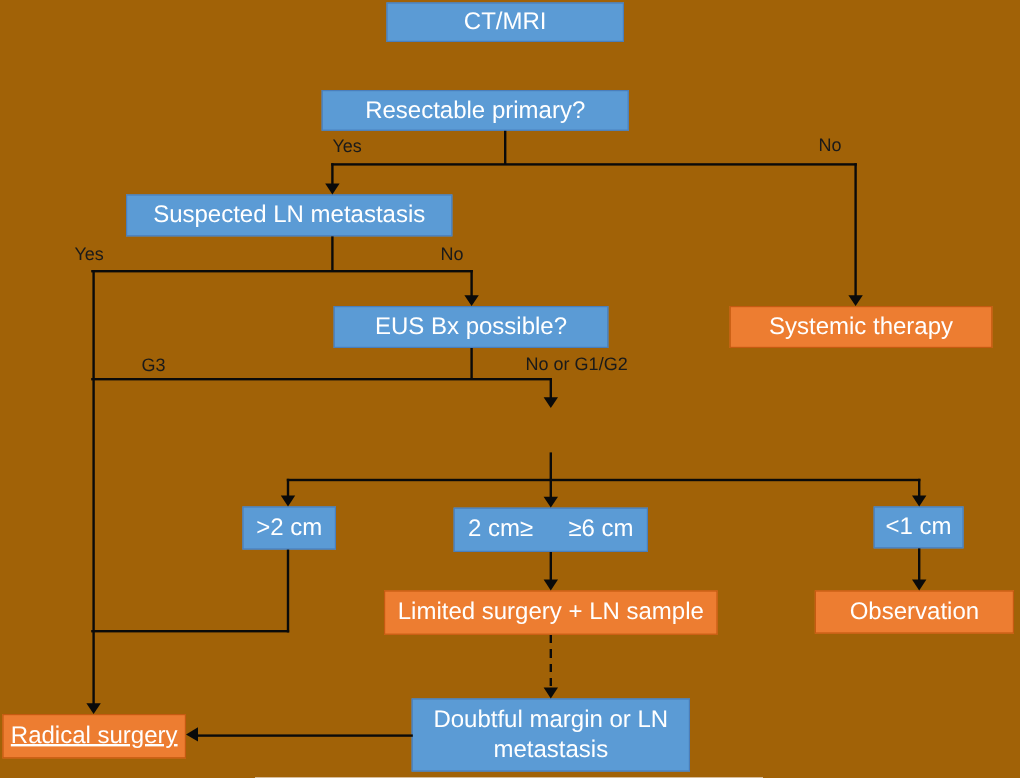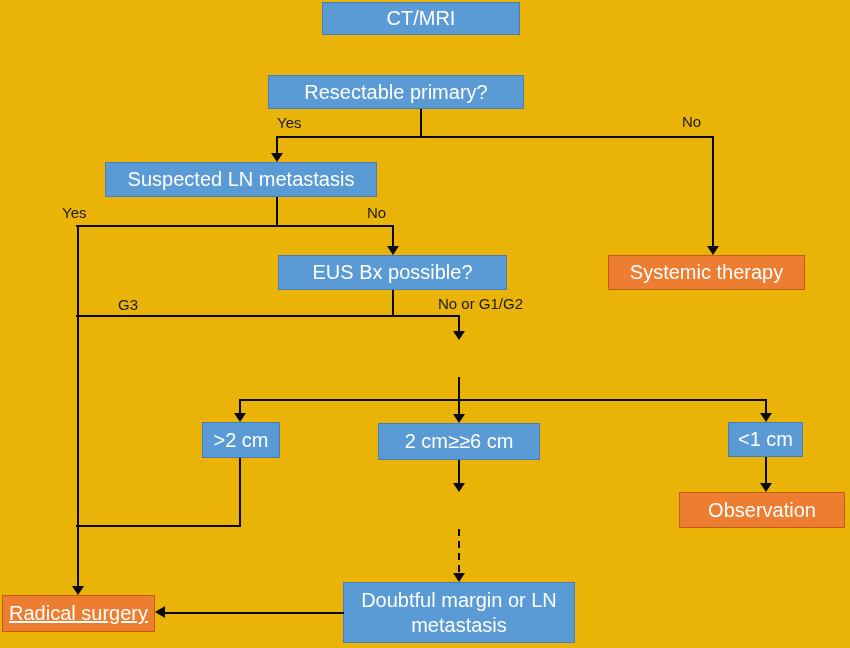--- a/index.html
+++ b/index.html
@@ -1,35 +1,35 @@
 <!DOCTYPE html>
 <html style="--box-blue: #5B9BD5; --box-blue-border: #4A7EBB; --box-orange: #ED7D31; --box-orange-border: #C55A11; --line-color: #0A0A0A; --box-text: #FFFFFF; --label-text: #1A1A1A;"><head>
 <meta charset="utf-8">
 <style>
   html,body{margin:0;padding:0;background:#fff;}
   .canvas{
-    position:relative;width:850px;height:648px;background:#eab308;
+    position:relative;width:850px;height:648px;background:#a16207;
     font-family:"Liberation Sans",sans-serif;overflow:hidden;
   }
   
   .node{
     position:absolute;display:flex;align-items:center;justify-content:center;
     color:var(--box-text,#fff);font-size:20px;line-height:1.22;text-align:center;
     box-sizing:border-box;padding:0 4px;
   }
   .blue{background:var(--box-blue,#5B9BD5);border:1.5px solid var(--box-blue-border,#41719C);}
   .orange{background:var(--box-orange,#ED7D31);border:1.5px solid var(--box-orange-border,#AE5A21);}
   #n-ctmri{left:322px;top:2px;width:198px;height:33px;}
   #n-resectable{left:268px;top:75px;width:256px;height:34px;}
   #n-suspected{left:105px;top:162px;width:272px;height:35px;}
-  #n-systemic{left:608px;top:255px;width:197px;height:35px;}
+  #n-systemic{left:608px;top:255px;width:219px;height:35px;}
   #n-eus{left:278px;top:255px;width:229px;height:35px;}
   #n-size{left:378px;top:340px;width:162px;height:37px;}
   #n-gt2{left:202px;top:422px;width:78px;height:36px;}
-  #n-mid{left:378px;top:423px;width:162px;height:37px;justify-content:center;padding:16px 11px;}
+  #n-mid{left:378px;top:423px;width:162px;height:37px;justify-content:space-between;padding:16px 11px;}
   #n-lt1{left:728px;top:422px;width:75px;height:35px;}
   #n-limited{left:320px;top:492px;width:278px;height:37px;}
   #n-observation{left:679px;top:492px;width:166px;height:36px;}
   #n-doubtful{left:343px;top:582px;width:232px;height:61px;}
   #n-radical{left:2px;top:595px;width:153px;height:37px;text-decoration:underline;}
   
   .vl{position:absolute;width:2px;background:var(--line-color,#000);}
   .hl{position:absolute;height:2px;background:var(--line-color,#000);}
   .vd{position:absolute;width:2px;background:repeating-linear-gradient(to bottom,var(--line-color,#000) 0 7px,transparent 7px 12px);}
   .ar-d{position:absolute;width:0;height:0;border-left:6px solid transparent;border-right:6px solid transparent;border-top:9px solid var(--line-color,#000);}
@@ -74,20 +74,21 @@
   <div class="node blue" id="n-resectable">Resectable primary?</div>
   <div class="node blue" id="n-suspected">Suspected LN metastasis</div>
   <div class="node orange" id="n-systemic">Systemic therapy</div>
   <div class="node blue" id="n-eus">EUS Bx possible?</div>
   <div class="node blue" id="n-gt2">&gt;2 cm</div>
   <div class="node blue" id="n-mid">
     <span>2 cm≥</span>
     <span>≥6 cm</span>
   </div>
   <div class="node blue" id="n-lt1">&lt;1 cm</div>
+  <div class="node orange" id="n-limited">Limited surgery + LN sample</div>
   <div class="node orange" id="n-observation">Observation</div>
   <div class="node blue" id="n-doubtful">Doubtful margin or LN metastasis</div>
   <div class="node orange" id="n-radical">Radical surgery</div>
 
   <div class="vl" id="l1"></div>
   <div class="hl" id="l2"></div>
   <div class="vl" id="l3"></div>
   <div class="ar-d" id="a3"></div>
   <div class="vl" id="l4"></div>
   <div class="ar-d" id="a4"></div>

